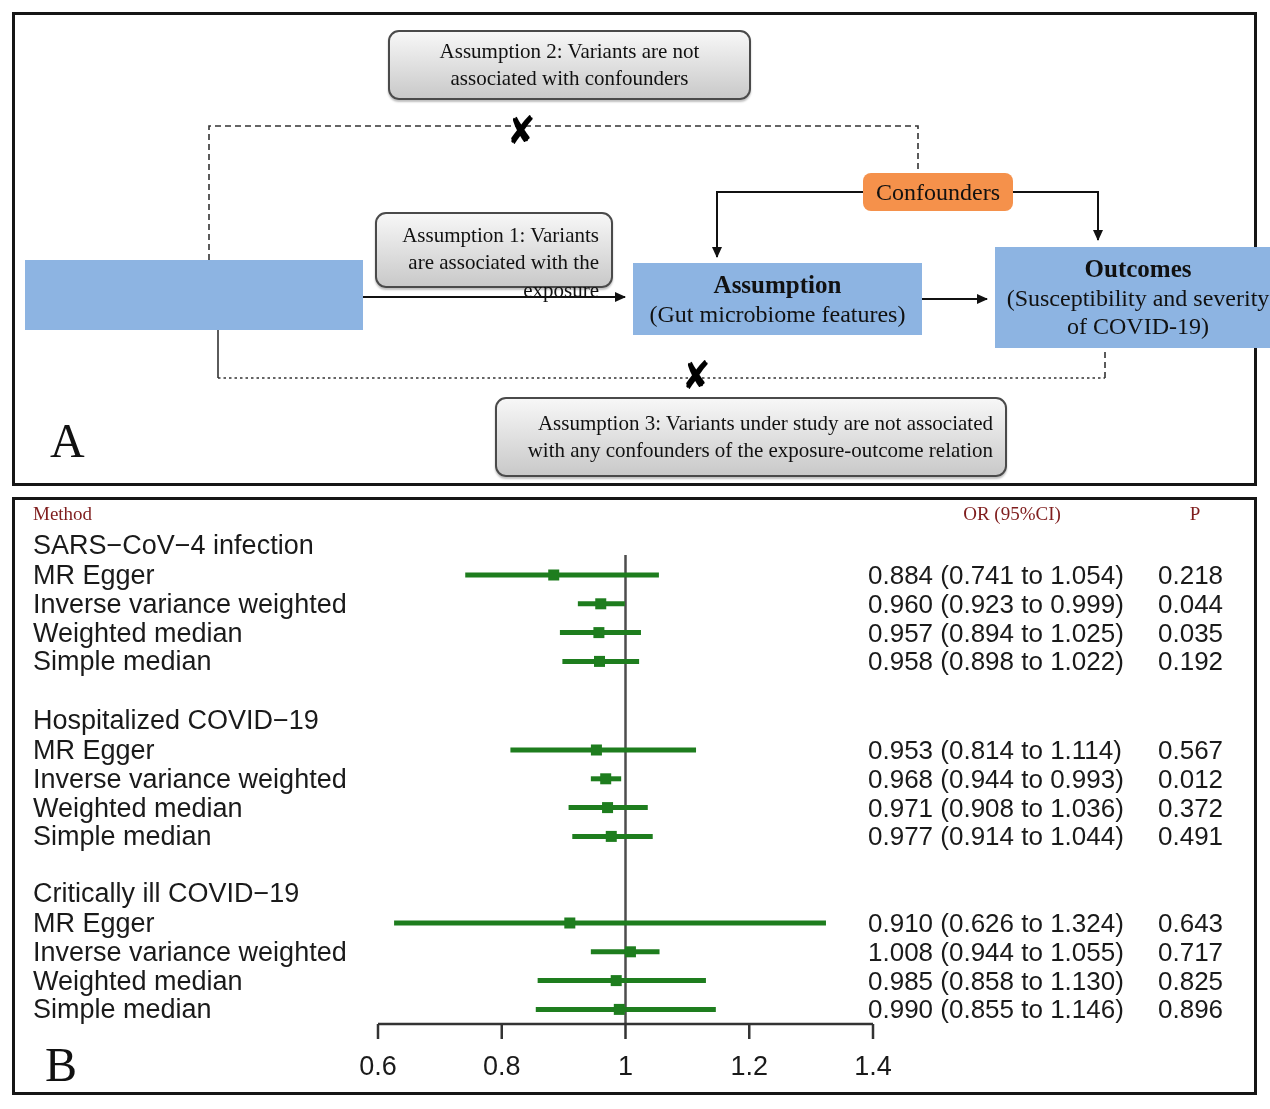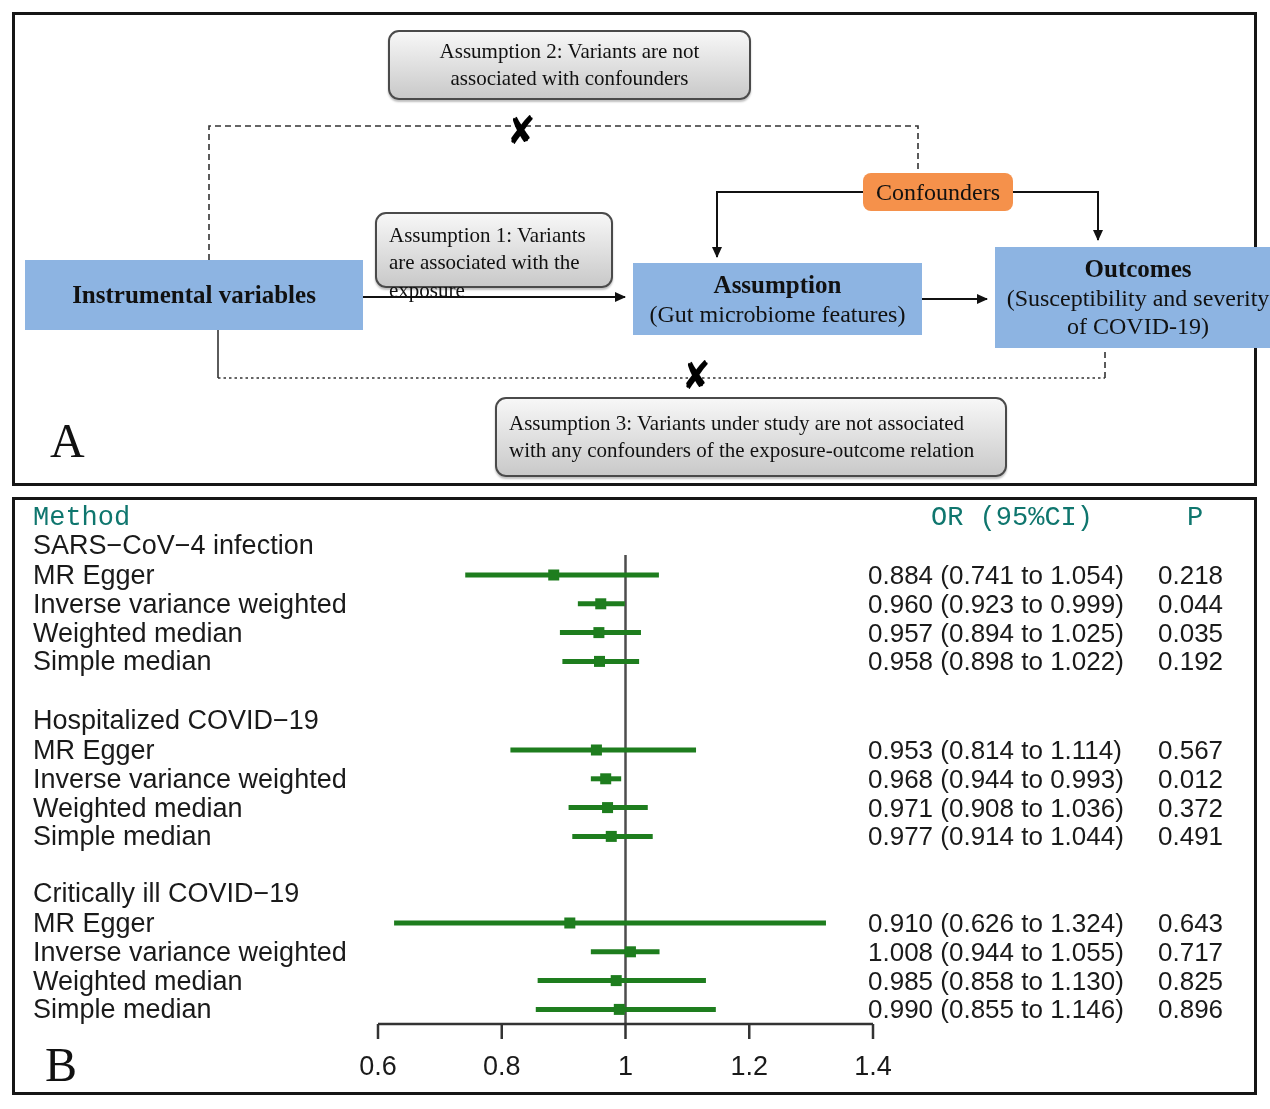--- a/index.html
+++ b/index.html
@@ -1,34 +1,34 @@
 <!DOCTYPE html>
 <html><head>
 <meta charset="utf-8">
 <style>
   html,body{margin:0;padding:0;background:#ffffff;}
   #page{position:relative;width:1270px;height:1109px;background:#ffffff;
         font-family:"Liberation Serif", serif;color:#111;overflow:hidden;}
   .panel{position:absolute;border:3px solid #161616;background:#fff;box-sizing:border-box;}
   #panelA{left:12px;top:12px;width:1245px;height:474px;}
   #panelB{left:12px;top:497px;width:1245px;height:598px;}
-  .abs{position:absolute;}
+  .abs{position:absolute;text-align:right;}
   .blue-box{background:#8DB4E2;text-align:center;font-size:24px;line-height:1.18;
             display:flex;flex-direction:column;justify-content:center;box-sizing:border-box;padding:2px 4px;}
   .blue-box .t{font-weight:bold;font-size:25px;}
   .gray-box{background:linear-gradient(#f7f7f7,#c9c9c9);border:2px solid #4a4a4a;border-radius:11px;
             box-sizing:border-box;font-size:21px;line-height:1.3;padding:8px 12px;
             box-shadow:0 2px 2px rgba(0,0,0,.25);}
   .gray-box.center{text-align:center;display:flex;align-items:center;justify-content:center;}
   .orange-box{background:#F5914B;border-radius:8px;text-align:center;font-size:24px;
               display:flex;align-items:center;justify-content:center;box-sizing:border-box;}
   .cross{position:absolute;font-size:34px;font-weight:bold;color:#000;transform:scaleY(1.15);
          font-family:"DejaVu Sans",sans-serif;line-height:1;}
   .panel-letter{position:absolute;font-size:48px;font-family:"Liberation Serif",serif;color:#111;}
-  .bhead{position:absolute;font-family:Liberation Mono, monospace;font-size:27px;color:#0f766e;white-space:nowrap;}
+  .bhead{position:absolute;font-family:Liberation Serif, serif;font-size:19px;color:#7f1d1d;white-space:nowrap;}
   svg{position:absolute;left:0;top:0;}
   svg text{font-family:"Liberation Sans",sans-serif;fill:#1a1a1a;}
 </style>
 </head>
 <body>
 
 <div id="page">
 
   <div id="panelA" class="panel">
 
@@ -61,21 +61,20 @@
 
     <div class="abs gray-box" style="left:440px;top:382px;width:512px;height:80px;display:flex;align-items:center;margin-left:40px;">
       <span>Assumption 3: Variants under study are not associated with any confounders of the exposure-outcome relation</span>
     </div>
 
     <div class="abs orange-box" style="left:848px;top:158px;width:150px;height:38px;">
       <span>Confounders</span>
     </div>
 
     <div class="abs blue-box" style="left:10px;top:245px;width:338px;height:70px;">
-      <span class="t">Instrumental variables</span>
     </div>
 
     <div class="abs blue-box" style="left:618px;top:248px;width:289px;height:72px;">
       <span class="t">Assumption</span>
       <span>(Gut microbiome features)</span>
     </div>
 
     <div class="abs blue-box" style="left:980px;top:232px;width:286px;height:101px;">
       <span class="t">Outcomes</span>
       <span>(Susceptibility and severity of COVID-19)</span>

